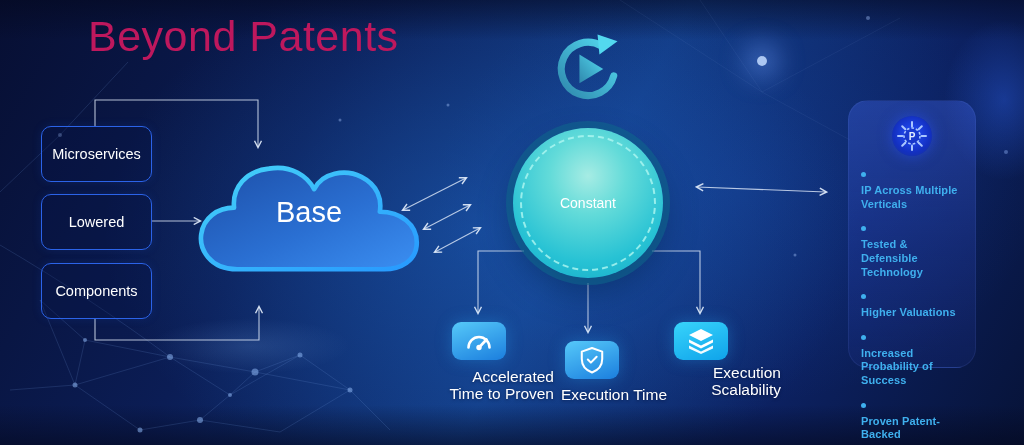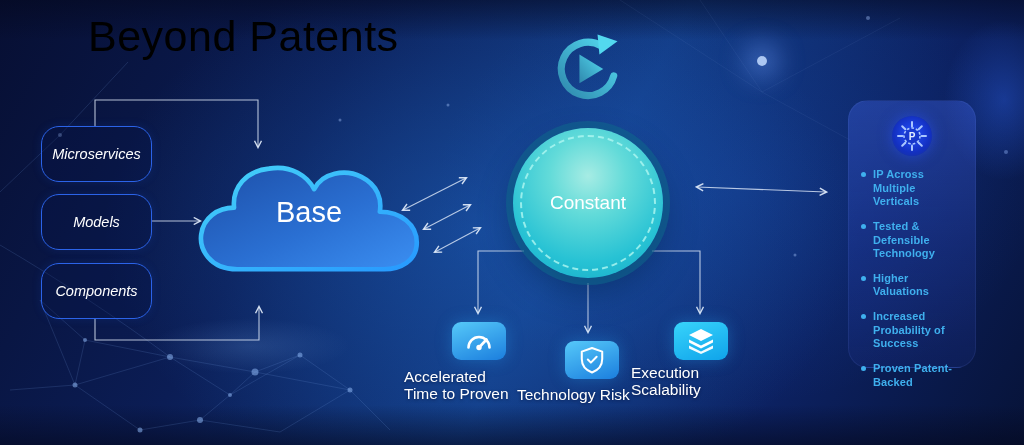--- a/index.html
+++ b/index.html
@@ -17,61 +17,61 @@
   
   #plexus{left:0;top:0;z-index:1;pointer-events:none;}
   .glow{border-radius:50%;pointer-events:none;z-index:1;}
   #glow-spark{left:757px;top:56px;width:10px;height:10px;background:rgba(190,215,255,0.9);
     box-shadow:0 0 26px 12px rgba(110,160,255,0.45);}
   #glow-right{right:-40px;top:20px;width:120px;height:160px;border-radius:50%;
     background:radial-gradient(closest-side, rgba(40,90,220,0.45), rgba(40,90,220,0));}
   #glow-streak{left:150px;top:318px;width:200px;height:56px;
     background:radial-gradient(closest-side, rgba(110,160,230,0.20), rgba(110,160,230,0));}
   
-  #title{left:88px;top:12px;font-size:43px;font-weight:400;color:#000000;letter-spacing:0.5px;z-index:3;}
-  
-  .src-box{left:41px;width:109px;height:54px;border:1.5px solid #2b63e8;border-radius:18px;
+  #title{left:88px;top:12px;font-size:43px;font-weight:400;color:#be185d;letter-spacing:0.5px;z-index:3;}
+  
+  .src-box{left:41px;width:109px;height:54px;border:1.5px solid #2b63e8;border-radius:10px;
     background:rgba(8,20,70,0.30);display:flex;align-items:center;justify-content:center;
-    color:#ffffff;font-size:14.5px;z-index:3;box-shadow:0 0 10px rgba(30,80,200,0.18);font-style:italic;}
+    color:#ffffff;font-size:14.5px;z-index:3;box-shadow:0 0 10px rgba(30,80,200,0.18);}
   #src-0{top:126px;} #src-1{top:194px;} #src-2{top:263px;}
   
   #connectors{left:0;top:0;z-index:2;pointer-events:none;}
   
   #cloud{left:193px;top:146px;width:232px;height:150px;z-index:3;}
   #cloud-label{left:193px;top:196px;width:232px;text-align:center;color:#fff;
     font-size:29px;line-height:1.17;font-weight:400;z-index:4;}
   
   #loop-icon{left:548px;top:27px;width:80px;height:80px;z-index:3;}
   
   #hub{left:513px;top:128px;width:150px;height:150px;border-radius:50%;z-index:3;
     background:radial-gradient(circle at 50% 32%, #a6ece4 0%, #63dbd9 30%, #27c2d4 68%, #14a7c6 100%);
     box-shadow:0 0 0 7px rgba(14,104,140,0.55), 0 14px 34px rgba(0,30,70,0.45);
     display:flex;align-items:center;justify-content:center;}
   #hub::before{content:"";position:absolute;inset:7px;border:2px dashed rgba(175,248,242,0.8);
     border-radius:50%;}
-  #hub .hub-text{text-align:center;color:#fff;font-size:19px;line-height:1.32;font-weight:500;}
+  #hub .hub-text{text-align:center;color:#fff;font-size:14px;line-height:1.32;font-weight:500;}
   
   .tile{width:54px;height:38px;border-radius:9px;display:flex;align-items:center;justify-content:center;
     z-index:3;box-shadow:0 0 16px rgba(40,160,240,0.35);}
   .tile-blue{background:linear-gradient(160deg,#56c9f9 0%,#1b7ede 100%);}
   .tile-cyan{background:linear-gradient(160deg,#38d4fb 0%,#0fa3ea 100%);}
   #tile-0{left:452px;top:322px;} #tile-1{left:565px;top:341px;} #tile-2{left:674px;top:322px;}
-  .tile-label{width:150px;text-align:left;color:#fff;font-size:15.5px;line-height:1.07;
+  .tile-label{width:150px;text-align:right;color:#fff;font-size:15.5px;line-height:1.07;
     font-weight:500;z-index:3;text-shadow:0 1px 3px rgba(0,10,40,0.5);}
   #lbl-0{left:404px;top:369px;} #lbl-1{left:517px;top:387px;} #lbl-2{left:631px;top:365px;}
   
   #panel{left:848px;top:100px;width:128px;height:268px;border-radius:20px;z-index:3;
     background:linear-gradient(180deg, rgba(62,96,222,0.40) 0%, rgba(40,66,176,0.32) 55%, rgba(30,50,140,0.24) 100%);
     border:1px solid rgba(130,160,255,0.10);box-sizing:border-box;padding:15px 12px 10px;
     display:flex;flex-direction:column;}
   #panel-icon{width:40px;height:40px;border-radius:50%;margin:0 auto 10px;
     background:radial-gradient(circle at 50% 45%, #2450ff 0%, #1330c0 62%, rgba(16,38,160,0.25) 100%);
     box-shadow:0 0 14px rgba(40,80,255,0.55);display:flex;align-items:center;justify-content:center;}
   #benefit-list{list-style:none;margin:2px 0 0;padding:0;}
-  #benefit-list li{display:flex;gap:7px;margin-bottom:11px;}
+  #benefit-list li{display:flex;gap:7px;margin-bottom:11px;flex-direction:column;}
   #benefit-list .dot{width:5px;height:5px;border-radius:50%;background:#3fb0ee;flex:0 0 auto;margin-top:4px;}
   #benefit-list .b-text{color:#3fb0ee;font-size:11px;line-height:1.24;font-weight:600;letter-spacing:0.1px;}
 </style>
 </head>
 <body>
 
 <svg id="plexus" class="abs" width="1024" height="445">
   <g stroke="rgba(125,165,235,0.16)" stroke-width="1" fill="none">
     <path d="M0,245 C60,280 120,320 170,357"></path>
     <path d="M40,300 L85,340 L170,357 L255,372 L230,395 L200,420 L140,430 L75,385 L10,390"></path>
@@ -126,21 +126,21 @@
     <path d="M652 251 H700 V313" marker-end="url(#ah)"></path>
   </g>
 </svg>
 
 <div id="title" class="abs">Beyond Patents</div>
 
 <div id="src-0" class="abs src-box">
   <span>Microservices</span>
 </div>
 <div id="src-1" class="abs src-box">
-  <span>Models</span>
+  <span>Lowered</span>
 </div>
 <div id="src-2" class="abs src-box">
   <span>Components</span>
 </div>
 
 <svg id="cloud" class="abs" viewBox="0 0 226 146">
   <defs>
     <linearGradient id="cloudFill" x1="0" y1="0" x2="1" y2="1">
       <stop offset="0" stop-color="#1d4fa8"></stop>
         <stop offset="0.55" stop-color="#2a6fd2"></stop>
@@ -203,21 +203,21 @@
     <polygon points="3,11.5 15,17.5 27,11.5 27,14.5 15,20.5 3,14.5" fill="#fff"></polygon>
     <polygon points="3,17.5 15,23.5 27,17.5 27,20.5 15,26 3,20.5" fill="#fff" opacity="0.95"></polygon>
   </svg>
 </div>
 
 <div id="lbl-0" class="abs tile-label">
   <div>Accelerated</div>
   <div>Time to Proven</div>
 </div>
 <div id="lbl-1" class="abs tile-label">
-  <div>Technology Risk</div>
+  <div>Execution Time</div>
 </div>
 <div id="lbl-2" class="abs tile-label">
   <div>Execution</div>
   <div>Scalability</div>
 </div>
 
 <div id="panel" class="abs">
   <div id="panel-icon">
     <svg width="40" height="40" viewBox="0 0 40 40">
       <g stroke="#a9c6ff" stroke-width="2" stroke-linecap="round">

